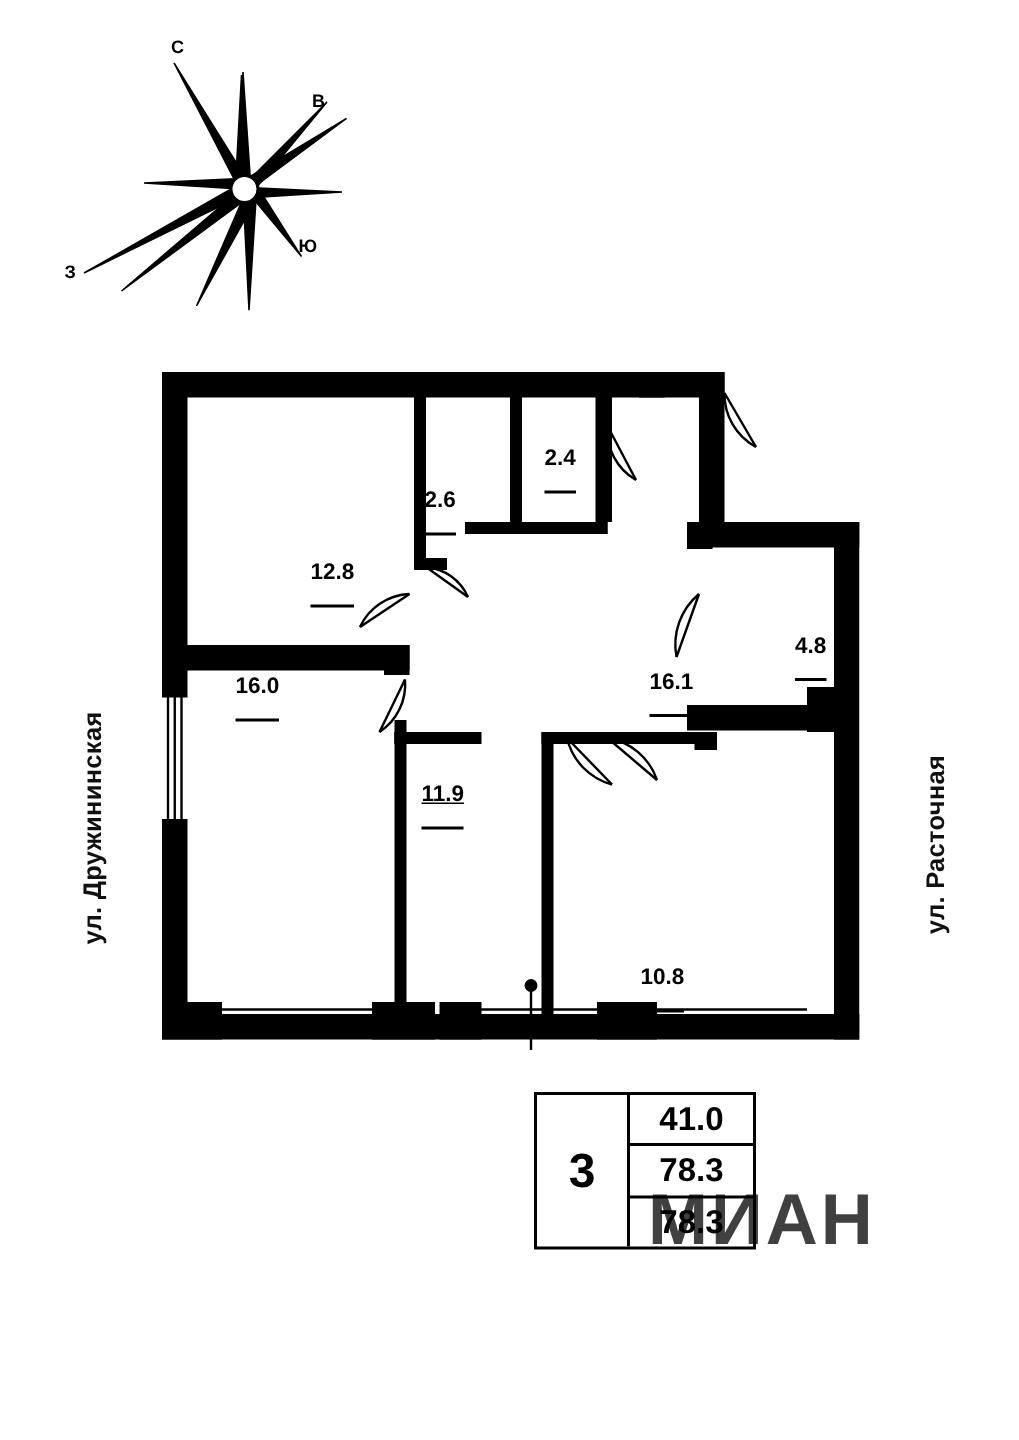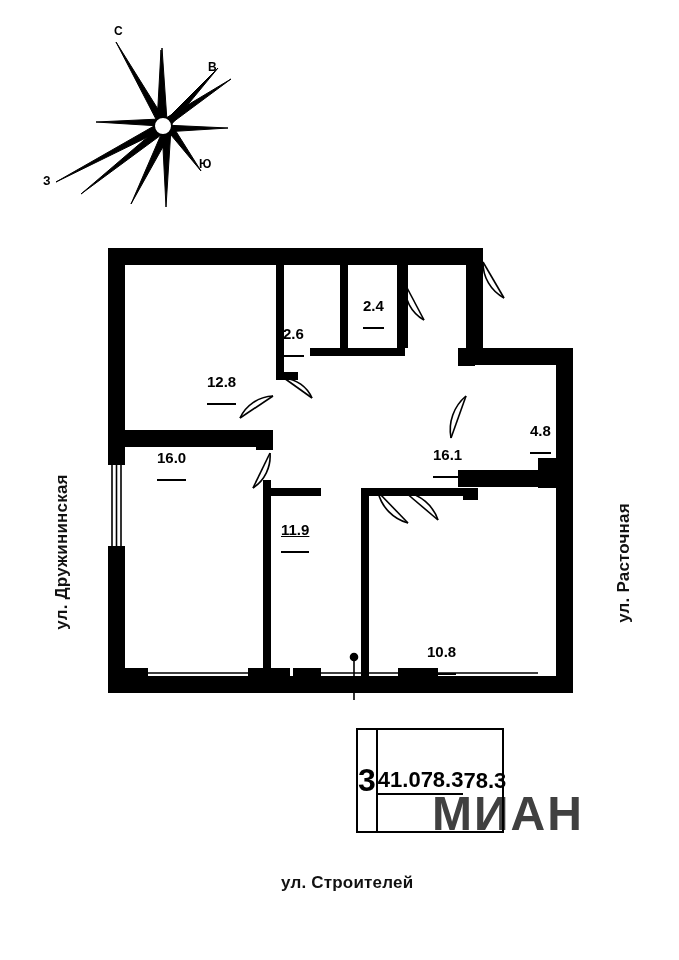--- a/index.html
+++ b/index.html
@@ -82,22 +82,21 @@
     display: flex;
     align-items: center;
     justify-content: center;
     font-size: 32px;
     font-weight: bold;
   }
   #summary .figures {
     flex: 1;
     border-left: 2px solid #000;
     display: flex;
-    flex-direction: row;
-    align-items: center;
+    flex-direction: column;
   }
   #summary .figures div {
     flex: 1;
     display: flex;
     align-items: center;
     justify-content: center;
     font-size: 22px;
     font-weight: bold;
     border-bottom: 2px solid #000;
     box-sizing: border-box;
@@ -140,21 +139,20 @@
         <polygon points="126,101 123,28 119,101"></polygon>
       </g>
       <circle cx="125" cy="104" r="9" fill="#fff" stroke="#000" stroke-width="2"></circle>
     </svg>
     <span class="compass-letter" style="left:76px; top:2px;">С</span>
     <span class="compass-letter" style="left:170px; top:38px;">В</span>
     <span class="compass-letter" style="left:161px; top:135px;">Ю</span>
     <span class="compass-letter" style="left:5px;  top:152px;">З</span>
   </div>
 
-  <div id="street-bottom" class="abs street-label">ул. Строителей</div>
   <div id="street-left" class="abs street-label">ул. Дружининская</div>
   <div id="street-right" class="abs street-label">ул. Расточная</div>
 
   <div id="plan" class="abs">
     <svg width="465" height="452" viewBox="0 0 465 452">
 
       <g fill="#000">
 
         <rect x="0" y="0" width="375" height="17"></rect>
 

